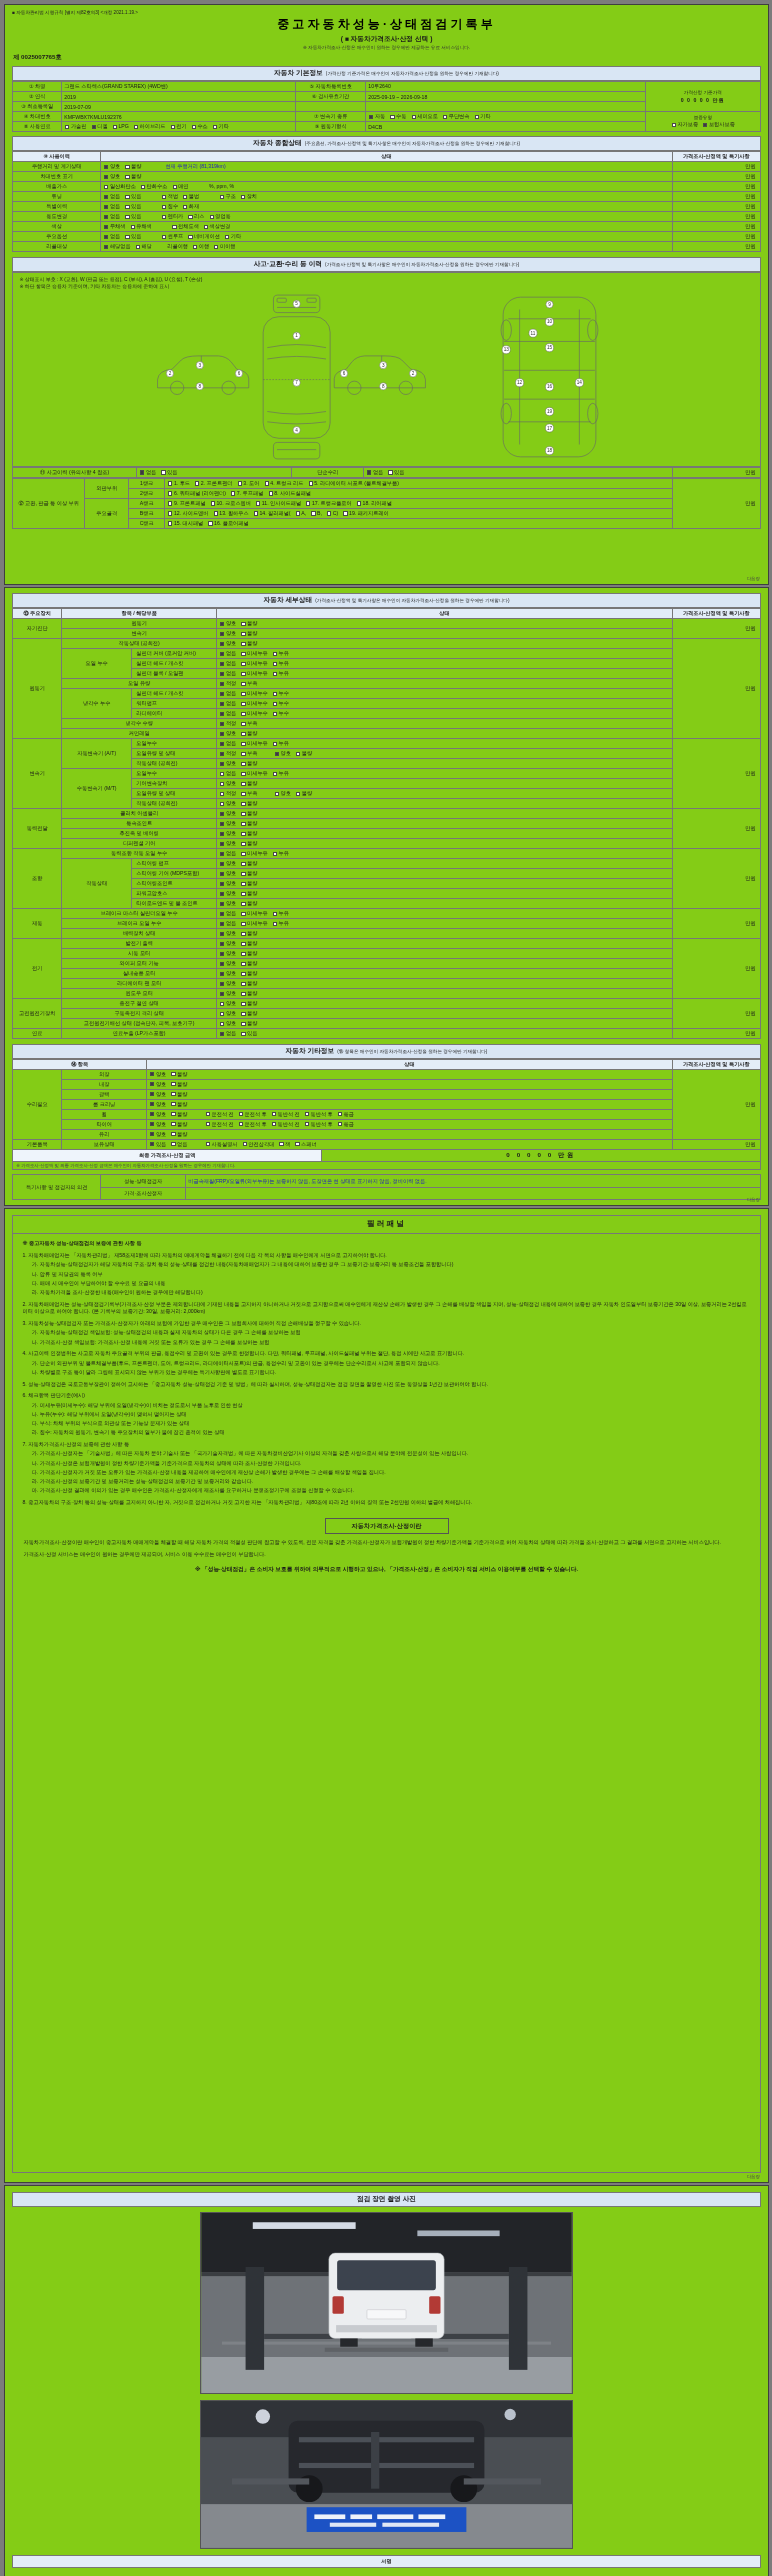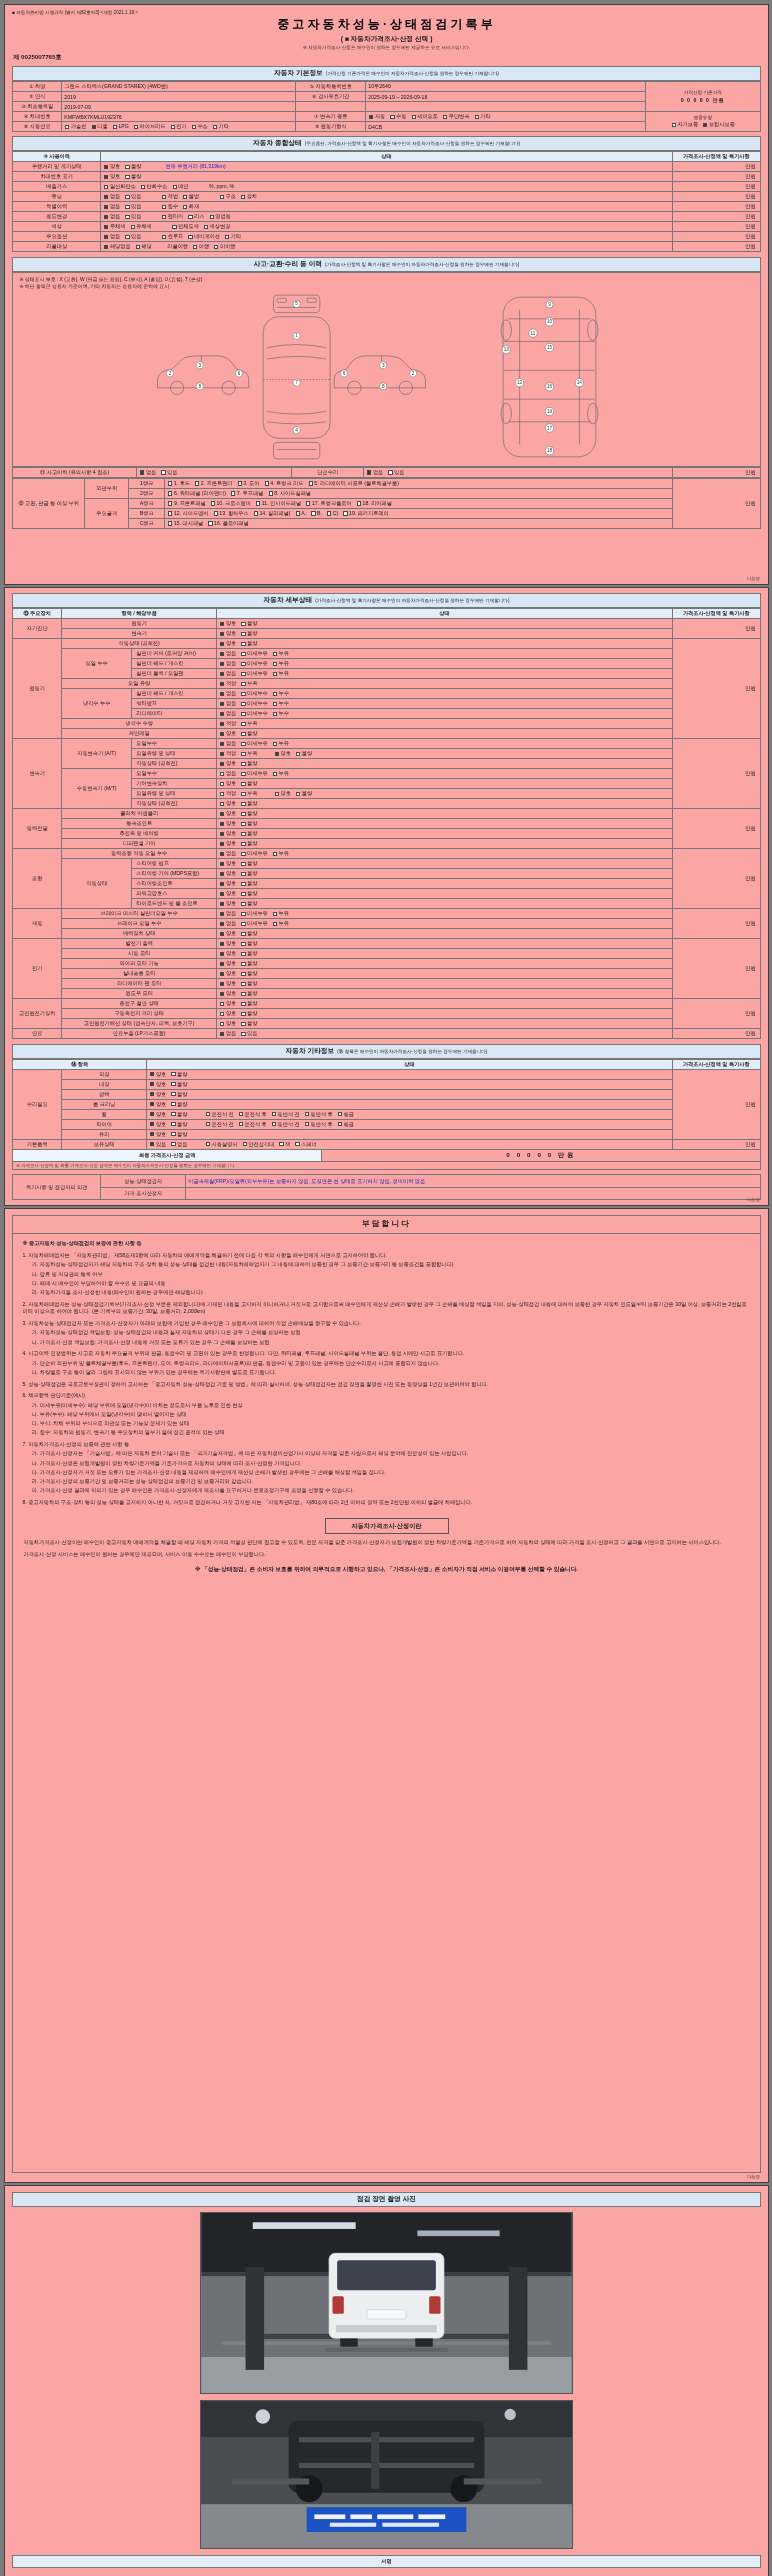--- a/index.html
+++ b/index.html
@@ -1,18 +1,18 @@
 <!DOCTYPE html>
 <html style="font-size:8.2px"><head>
 <meta charset="utf-8">
 <style>
   *{box-sizing:border-box;}
   html,body{margin:0;padding:0;}
   body{width:773px;background:#7c7c7c;font-family:"Liberation Sans","DejaVu Sans",sans-serif;color:#1a1a1a;padding-bottom:7.2px;}
-  .page{width:765px;margin:0 auto 2px auto;background:#fca5a5;border:0.5px solid #3f3f3f;padding:5.2px 7.2px;position:relative;}
+  .page{width:765px;margin:0 auto 2px auto;background:#84cc16;border:0.5px solid #3f3f3f;padding:5.2px 7.2px;position:relative;}
   #page1{margin-top:4.1px;min-height:581px;}
   #page2{min-height:563px;}
   #page3{min-height:975px;}
   #page4{min-height:402px;}
   .form-ref{font-size:4.6px;color:#222;}
   .doc-title{text-align:center;font-size:12px;font-weight:bold;letter-spacing:3.1px;margin-top:1px;color:#000;}
   .doc-sub{text-align:center;font-size:6.7px;font-weight:bold;margin-top:1.5px;}
   .doc-sub-note{text-align:center;font-size:4.6px;margin-top:1.5px;color:#333;}
   .doc-no{font-size:6.2px;font-weight:bold;margin:2.6px 0 1px 1px;}
   table{border-collapse:collapse;width:100%;table-layout:fixed;}
@@ -687,21 +687,21 @@
         <td></td>
       </tr>
     </tbody>
       </table>
   </div>
   <div class="page-foot">다음장</div>
 </div>
 
 <div class="page" id="page3">
   <div class="notice-box">
-    <div class="notice-title">부담합니다</div>
+    <div class="notice-title">필러패널</div>
     <div class="notice-body" id="notice-body">
         <div class="n-intro">※ 중고자동차 성능·상태점검의 보증에 관한 사항 등</div>
         <div class="n-item">1. 자동차매매업자는 「자동차관리법」 제58조제1항에 따라 자동차의 매매계약을 체결하기 전에 다음 각 목의 사항을 매수인에게 서면으로 고지하여야 합니다.</div>
         <div class="n-sub">가. 자동차성능·상태점검자가 해당 자동차의 구조·장치 등의 성능·상태를 점검한 내용(자동차매매업자가 그 내용에 대하여 보증한 경우 그 보증기간·보증거리 등 보증조건을 포함합니다)</div>
         <div class="n-sub">나. 압류 및 저당권의 등록 여부</div>
         <div class="n-sub">다. 매매 시 매수인이 부담하여야 할 수수료 및 요금의 내용</div>
         <div class="n-sub">라. 자동차가격을 조사·산정한 내용(매수인이 원하는 경우에만 해당합니다)</div>
         <div class="n-item">2. 자동차매매업자는 성능·상태점검기록부(가격조사·산정 부분은 제외합니다)에 기재된 내용을 고지하지 아니하거나 거짓으로 고지함으로써 매수인에게 재산상 손해가 발생한 경우 그 손해를 배상할 책임을 지며, 성능·상태점검 내용에 대하여 보증한 경우 자동차 인도일부터 보증기간은 30일 이상, 보증거리는 2천킬로미터 이상으로 하여야 합니다. (본 기록부의 보증기간: 30일, 보증거리: 2,000km)</div>
         <div class="n-item">3. 자동차성능·상태점검자 또는 가격조사·산정자가 아래의 보험에 가입한 경우 매수인은 그 보험회사에 대하여 직접 손해배상을 청구할 수 있습니다.</div>
         <div class="n-sub">가. 자동차성능·상태점검 책임보험: 성능·상태점검의 내용과 실제 자동차의 상태가 다른 경우 그 손해를 보상하는 보험</div>

